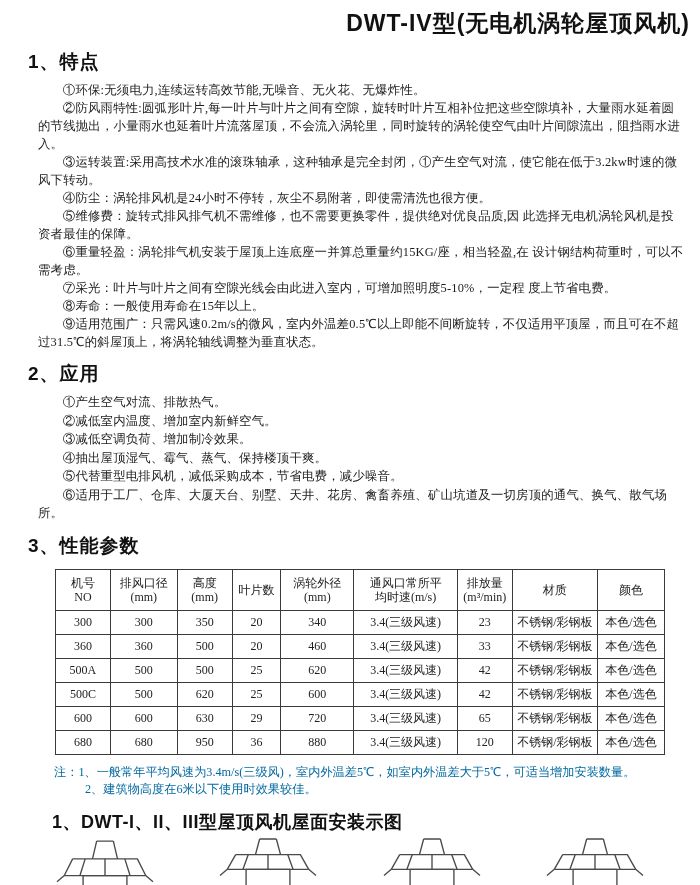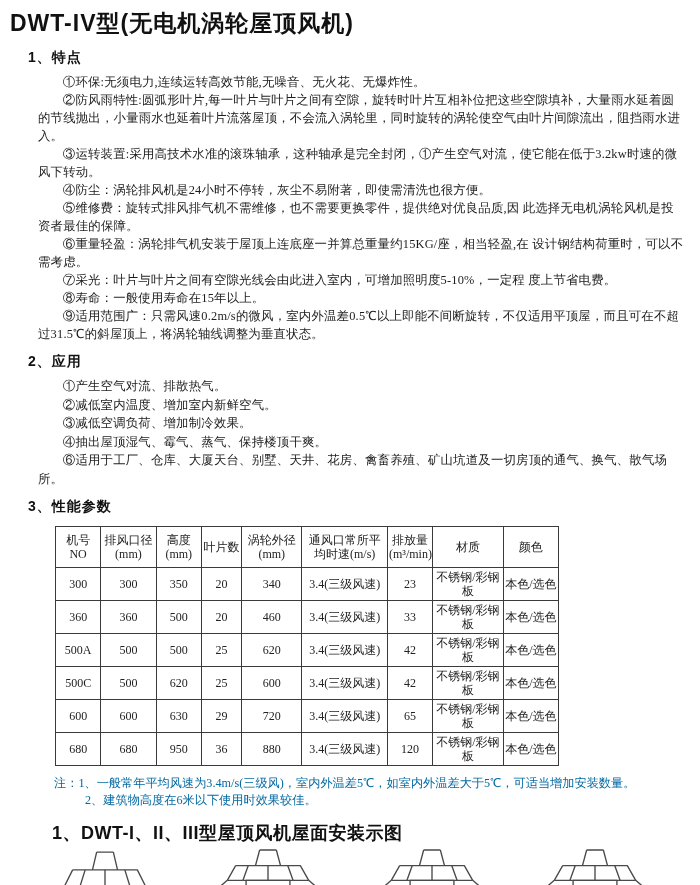--- a/index.html
+++ b/index.html
@@ -5,38 +5,38 @@
   html,body{margin:0;padding:0;background:#ffffff;}
   body{
     width:700px;height:885px;margin:0 auto;overflow:hidden;
     font-family:"Liberation Serif", serif;
     color:#1c1c1c;
     -webkit-font-smoothing:antialiased;
   }
   .page{padding:6px 10px 0 10px;box-sizing:border-box;}
   .doc-title{
     font-family:"Liberation Sans", sans-serif;
-    font-weight:bold;font-size:23px;text-align:left;
+    font-weight:bold;font-size:23px;text-align:right;
     letter-spacing:1px;margin:2px 0 10px 0;color:#111;
   }
   .sec-heading{
     font-family:"Liberation Sans", sans-serif;
-    font-weight:bold;font-size:14px;color:#111;
+    font-weight:bold;font-size:19px;color:#111;
     margin:10px 0 6px 18px;letter-spacing:1px;
   }
   .para-block p{
     margin:0;font-size:12.4px;line-height:18px;
     text-indent:2em;padding:0 4px 0 28px;
     letter-spacing:0.2px;
   }
   .features-block{margin-bottom:4px;font-family:Liberation Serif, serif;}
   .apps-block p{line-height:18.5px;}
   .perf-table{
     border-collapse:collapse;margin:10px 0 0 45px;
-    width:504px;table-layout:fixed;
+    width:610px;table-layout:fixed;
     font-size:12px;text-align:center;color:#222;
   }
   .perf-table th,.perf-table td{
     border:1.4px solid #3a3a3a;
     padding:2px 1px;font-weight:normal;
     white-space:pre-line;line-height:14px;
     overflow:hidden;
   }
   .perf-table th{height:36px;vertical-align:middle;}
   .perf-table td{height:19px;}
@@ -82,20 +82,21 @@
       <p>⑨适用范围广：只需风速0.2m/s的微风，室内外温差0.5℃以上即能不间断旋转，不仅适用平顶屋，而且可在不超过31.5℃的斜屋顶上，将涡轮轴线调整为垂直状态。</p>
     </div>
 
   <div class="sec-heading">2、应用</div>
   <div class="para-block apps-block">
 
   <p>①产生空气对流、排散热气。</p>
       <p>②减低室内温度、增加室内新鲜空气。</p>
       <p>③减低空调负荷、增加制冷效果。</p>
       <p>④抽出屋顶湿气、霉气、蒸气、保持楼顶干爽。</p>
+      <p>⑤代替重型电排风机，减低采购成本，节省电费，减少噪音。</p>
       <p>⑥适用于工厂、仓库、大厦天台、别墅、天井、花房、禽畜养殖、矿山坑道及一切房顶的通气、换气、散气场所。</p>
     </div>
 
   <div class="sec-heading">3、性能参数</div>
   <table class="perf-table">
     <colgroup>
       <col style="width:9%">
         <col style="width:11%">
         <col style="width:9%">
       <col style="width:8%">

